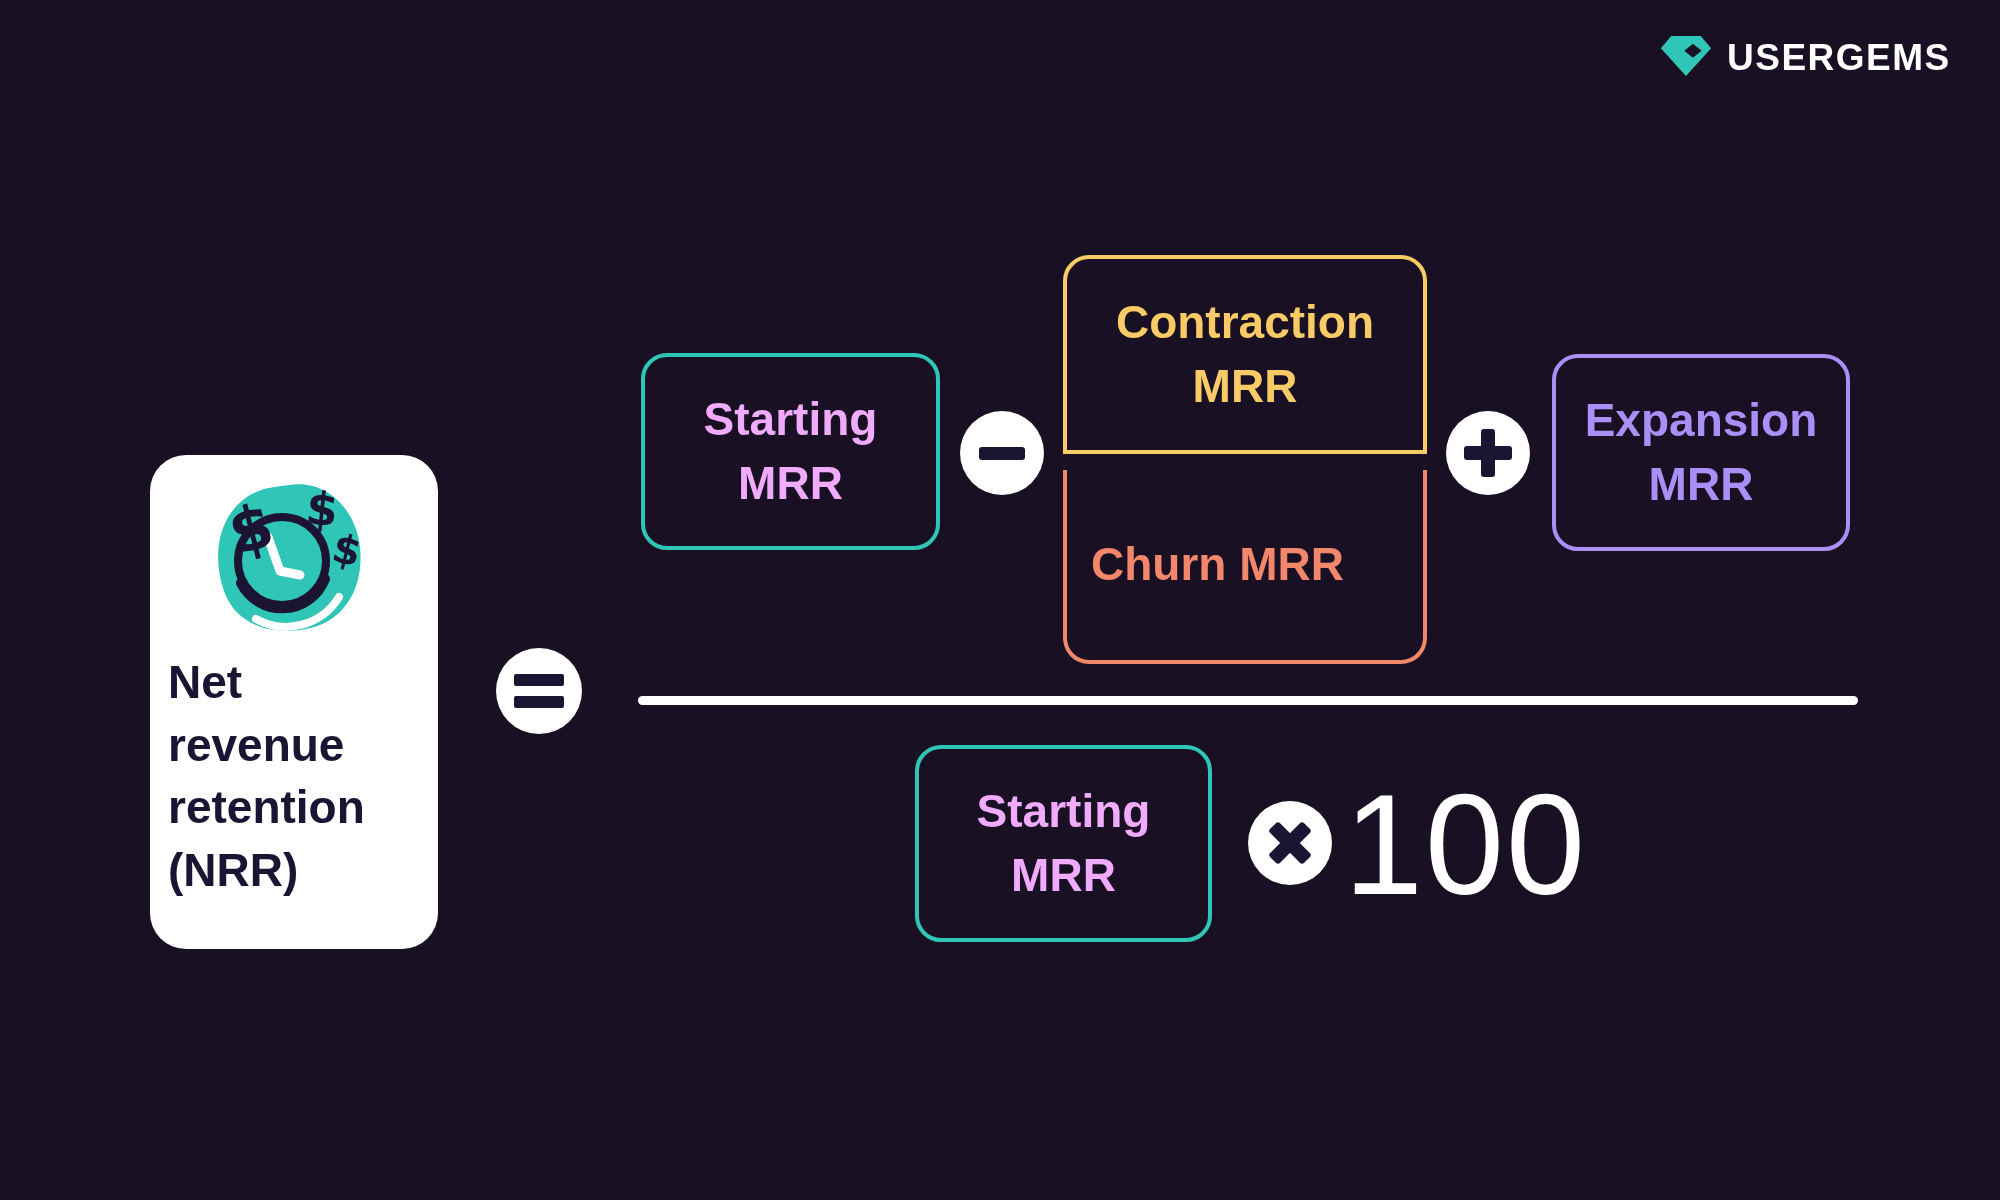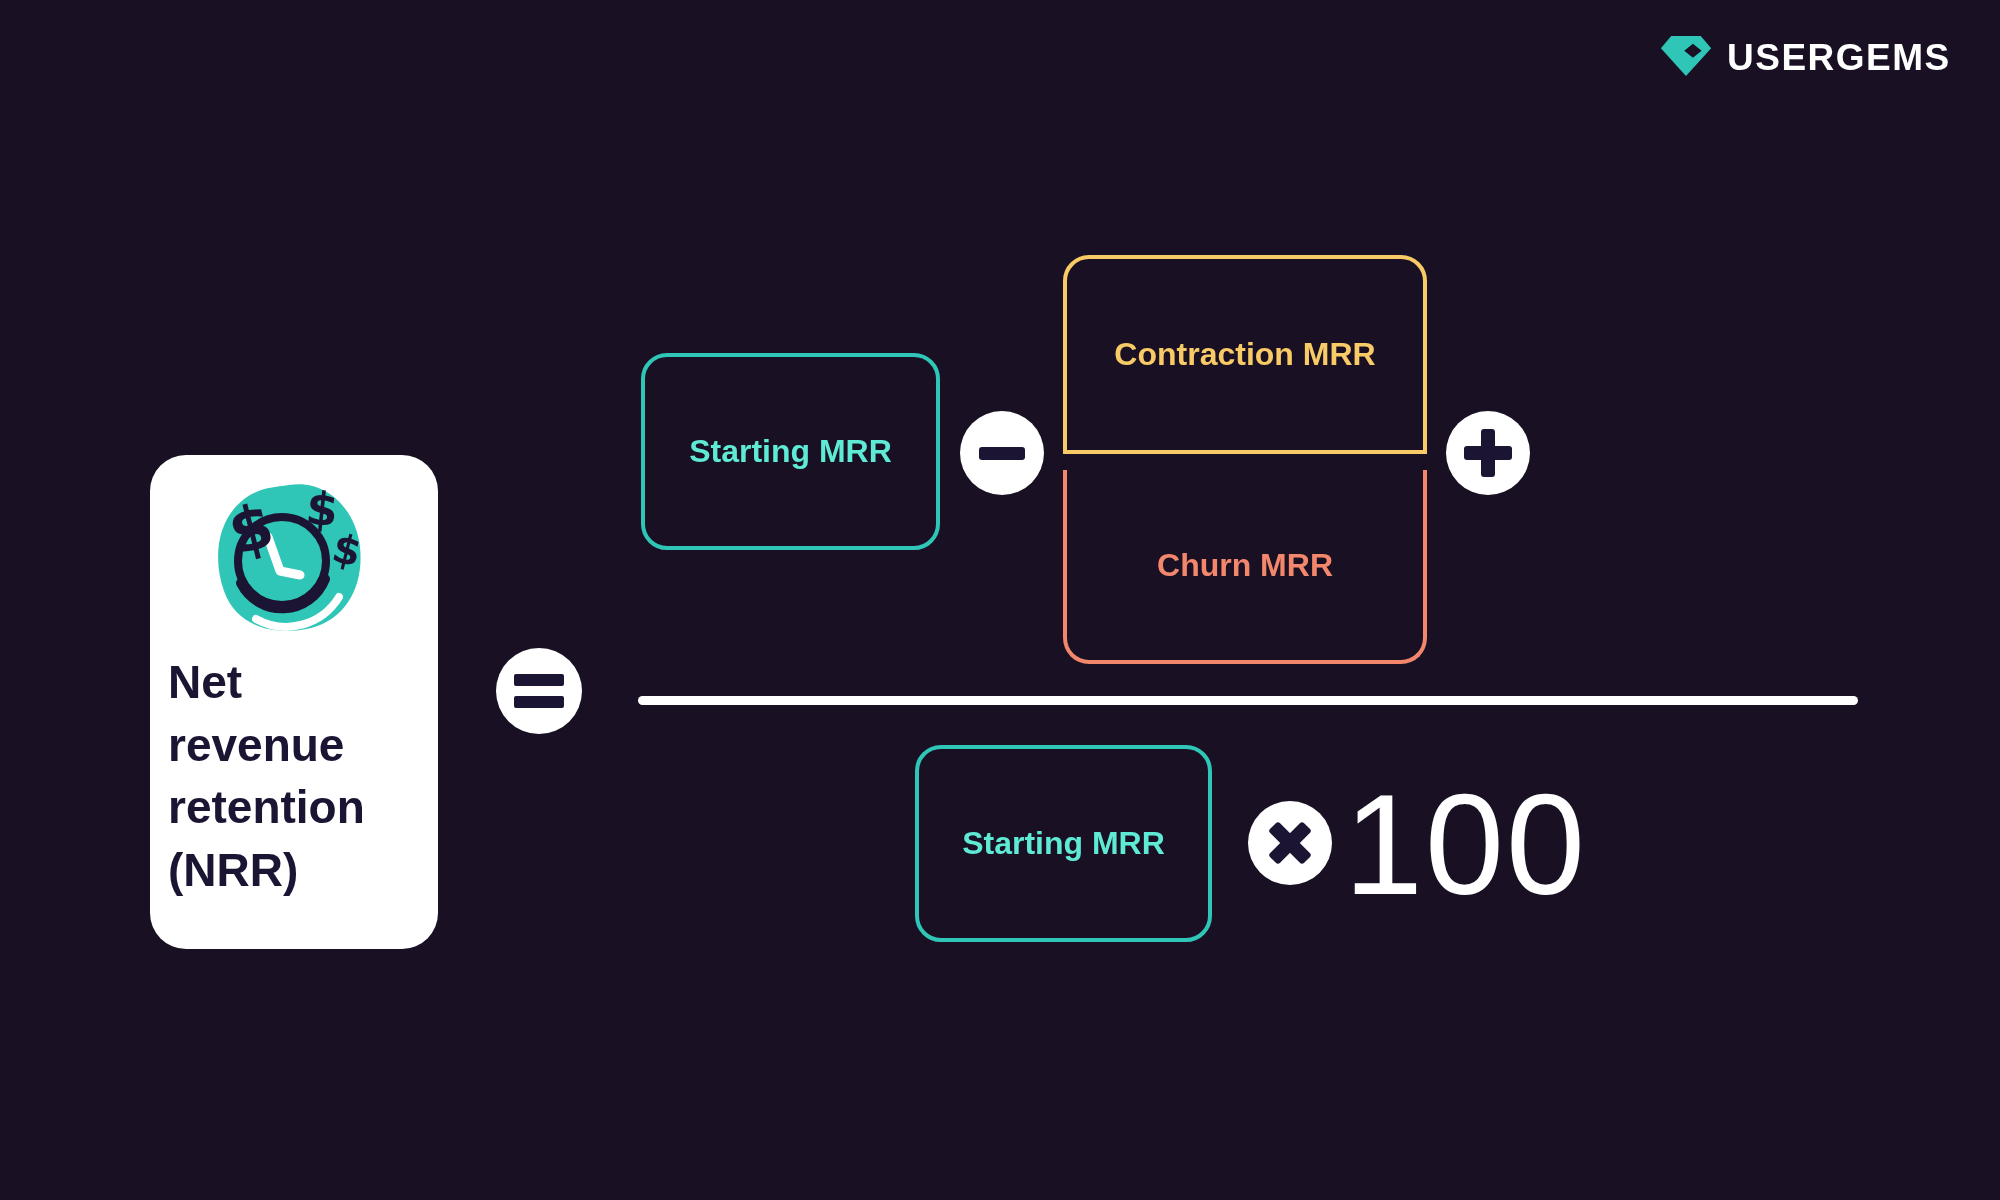--- a/index.html
+++ b/index.html
@@ -52,26 +52,26 @@
   .cross .h { left: 0; top: 17px; width: 48px; height: 14px; }
   .cross .v { left: 17px; top: 0; width: 14px; height: 48px; }
   .op-times .cross { transform: rotate(45deg); }
   .op-equals { width: 86px; height: 86px; }
   .op-equals .eq { display: flex; flex-direction: column; gap: 10px; }
   .op-equals .bar { width: 50px; height: 12px; border-radius: 2px; }
 
   
   .fbox {
     position: absolute; box-sizing: border-box;
-    display: flex; align-items: center; justify-content: center;
-    text-align: center; font-size: 32px; font-weight: 600;
+    display: flex; align-items: center; 
+    text-align: center; font-size: 46px; font-weight: 600;
     line-height: 1.38; border: 4px solid; border-radius: 26px;
     padding: 0 24px;
   }
-  .teal   { border-color: #2fc6b7; color: #5eead4; }
+  .teal   { border-color: #2fc6b7; color: #f0abfc; }
   .yellow { border-color: #f9cb67; color: #f9cb67; }
   .salmon { border-color: #f2876c; color: #f2876c; }
   .purple { border-color: #a98ff6; color: #a98ff6; }
 
   .box-start-num { left: 641px; top: 353px; width: 299px; height: 197px; }
   .box-contraction {
     left: 1063px; top: 255px; width: 364px; height: 199px;
     border-radius: 26px 26px 0 0;
   }
   .box-churn {
@@ -152,20 +152,23 @@
     <span>Churn MRR</span>
   </div>
 
   <div class="op op-plus">
     <div class="cross">
         <div class="bar h"></div>
         <div class="bar v"></div>
       </div>
   </div>
 
+  <div class="fbox purple box-expansion">
+    <span>Expansion MRR</span>
+  </div>
 
   <div class="frac-bar"></div>
 
   <div class="fbox teal box-start-den">
     <span>Starting MRR</span>
   </div>
 
   <div class="op op-times">
     <div class="cross">
         <div class="bar h"></div>

